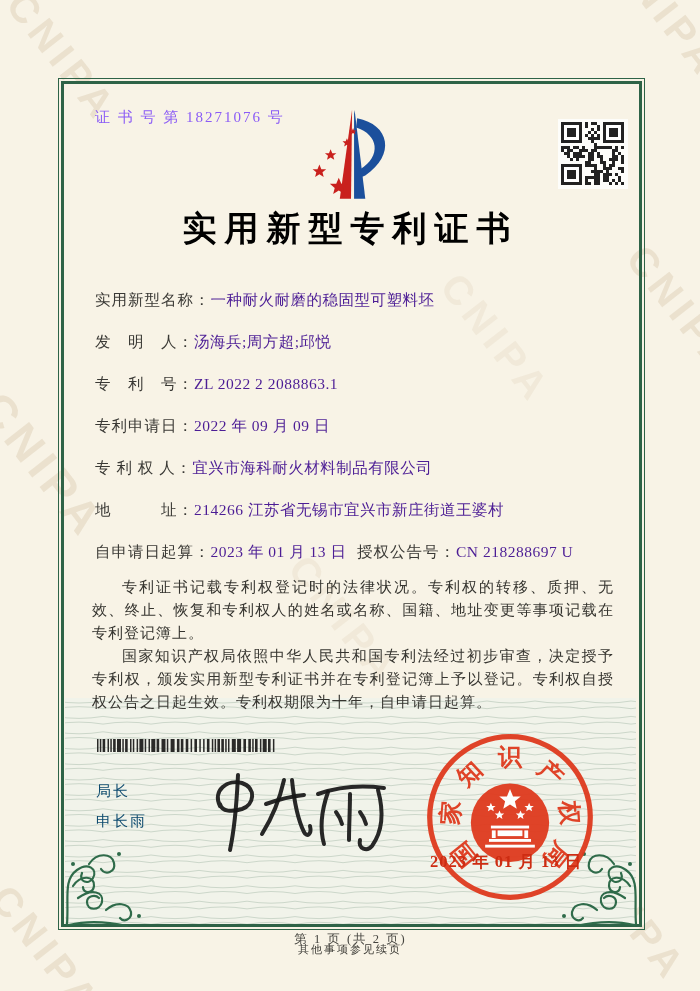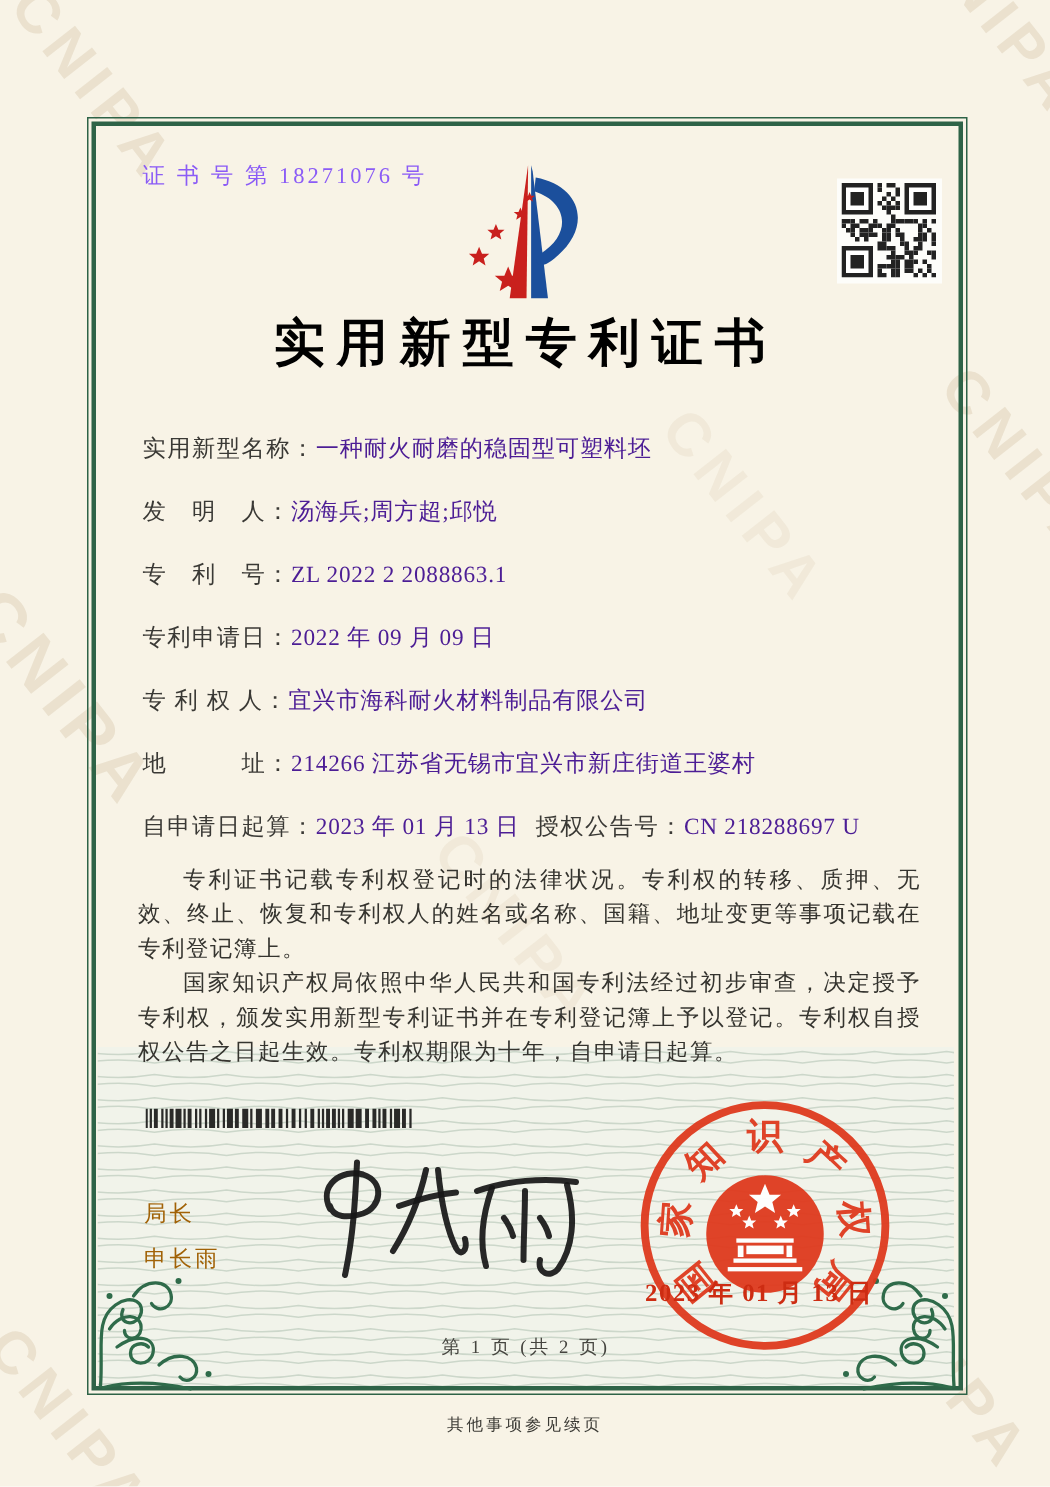--- a/index.html
+++ b/index.html
@@ -46,35 +46,35 @@
   .field-row.two-col{display:flex;}
   .field-row.two-col .col-a{width:262px;flex:none;}
   
   .paras{position:absolute;left:92px;top:576px;width:522px;z-index:2;
     font-size:15px;line-height:23px;letter-spacing:1px;color:#35342f;text-align:justify;}
   .paras p{margin:0;text-indent:2em;}
   
   .barcode{position:absolute;left:97px;top:739px;width:178px;height:13px;z-index:2;}
   .barcode rect{fill:#2a2a28;}
   
-  .signer{position:absolute;left:96px;top:800px;z-index:3;
-    font-family:"Liberation Sans","DejaVu Sans",sans-serif;color:#a16207;}
+  .signer{position:absolute;left:96px;top:782px;z-index:3;
+    font-family:"Liberation Sans","DejaVu Sans",sans-serif;color:#0c4a6e;}
   .signer-title{font-size:15px;letter-spacing:2px;font-weight:500;}
   .signer-name{font-size:15px;letter-spacing:2px;font-weight:500;margin-top:11px;}
   .signature{position:absolute;left:200px;top:770px;width:200px;height:86px;z-index:3;}
   .signature path{fill:none;stroke:#161616;stroke-width:4;stroke-linecap:round;opacity:.92;}
   
   .seal{position:absolute;left:424px;top:731px;width:172px;height:172px;z-index:4;opacity:.95;}
   .seal-ring{fill:none;stroke:#df3a1e;stroke-width:5.5;}
   .seal-char{fill:#df3a1e;font-size:25px;font-weight:700;text-anchor:middle;
     font-family:"Liberation Serif","DejaVu Serif",serif;}
   .seal-date{position:absolute;left:430px;top:851px;z-index:5;
     color:#cd2c12;font-size:16.5px;font-weight:700;letter-spacing:1px;white-space:nowrap;}
   
-  .page-num{position:absolute;left:58px;top:890px;width:585px;text-align:center;
+  .page-num{position:absolute;left:58px;top:931px;width:585px;text-align:center;
     font-size:12.5px;letter-spacing:2px;color:#45443f;z-index:3;}
   .note{position:absolute;left:0;top:942px;width:700px;text-align:center;
     font-size:11px;letter-spacing:2px;color:#3b3a35;z-index:2;}
 </style>
 </head>
 <body>
 
 <div class="page">
 
   <div class="wm" style="left:-14px;top:34px;">CNIPA</div>

